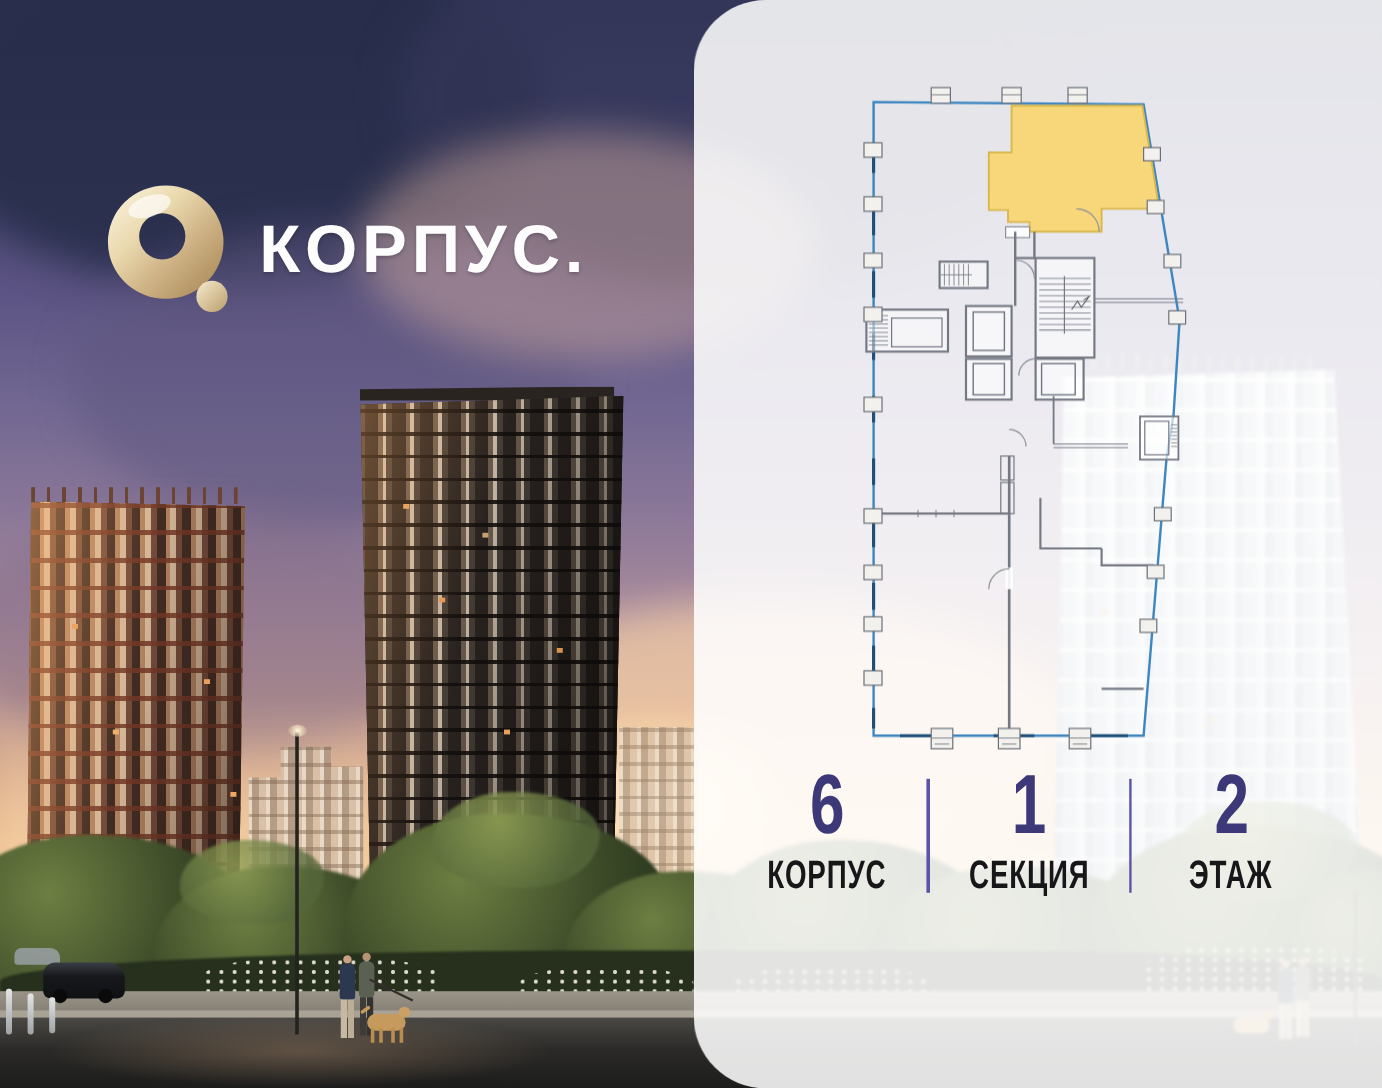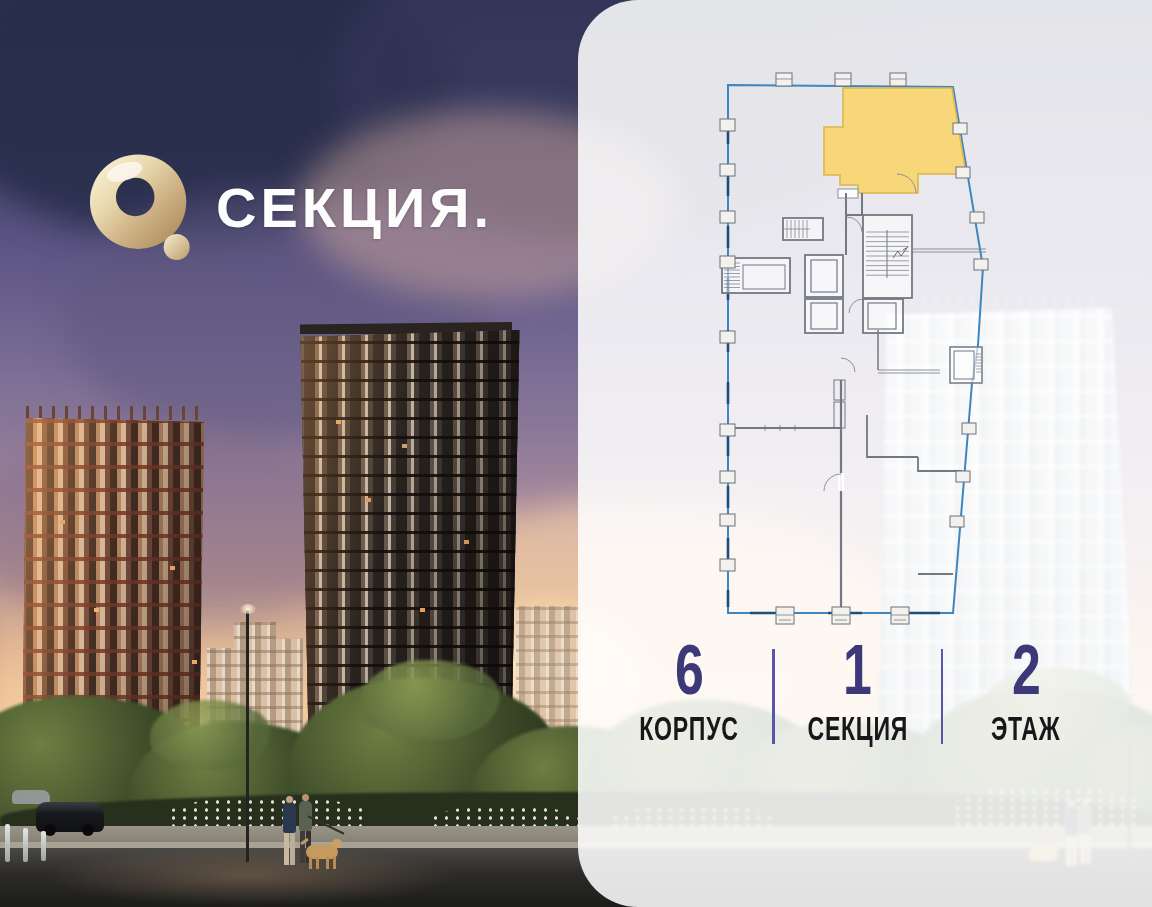--- a/index.html
+++ b/index.html
@@ -368,21 +368,21 @@
         <linearGradient id="gold2" x1="0" y1="0" x2="1" y2="1">
           <stop offset="0" stop-color="#f6ecce"></stop>
           <stop offset="1" stop-color="#bb9d6c"></stop>
         </linearGradient>
       </defs>
       <path fill-rule="evenodd" fill="url(#gold)" d="M2,51 a50,49 0 1 0 100,0 a50,49 0 1 0 -100,0 Z
            M29,46 a20,20 0 1 0 40,0 a20,20 0 1 0 -40,0 Z"></path>
       <ellipse cx="38" cy="20" rx="19" ry="9" fill="rgba(255,255,255,.65)" transform="rotate(-18 38 20)"></ellipse>
       <circle cx="92" cy="98" r="13.5" fill="url(#gold2)"></circle>
     </svg>
-    <span class="word">СЕКЦИЯ.</span>
+    <span class="word">КОРПУС.</span>
   </div>
 
   <div class="info-row">
     <div class="info-col">
       <div class="info-num">6</div>
       <div class="info-label">КОРПУС</div>
     </div>
     <div class="info-div"></div>
     <div class="info-col">
       <div class="info-num">1</div>

